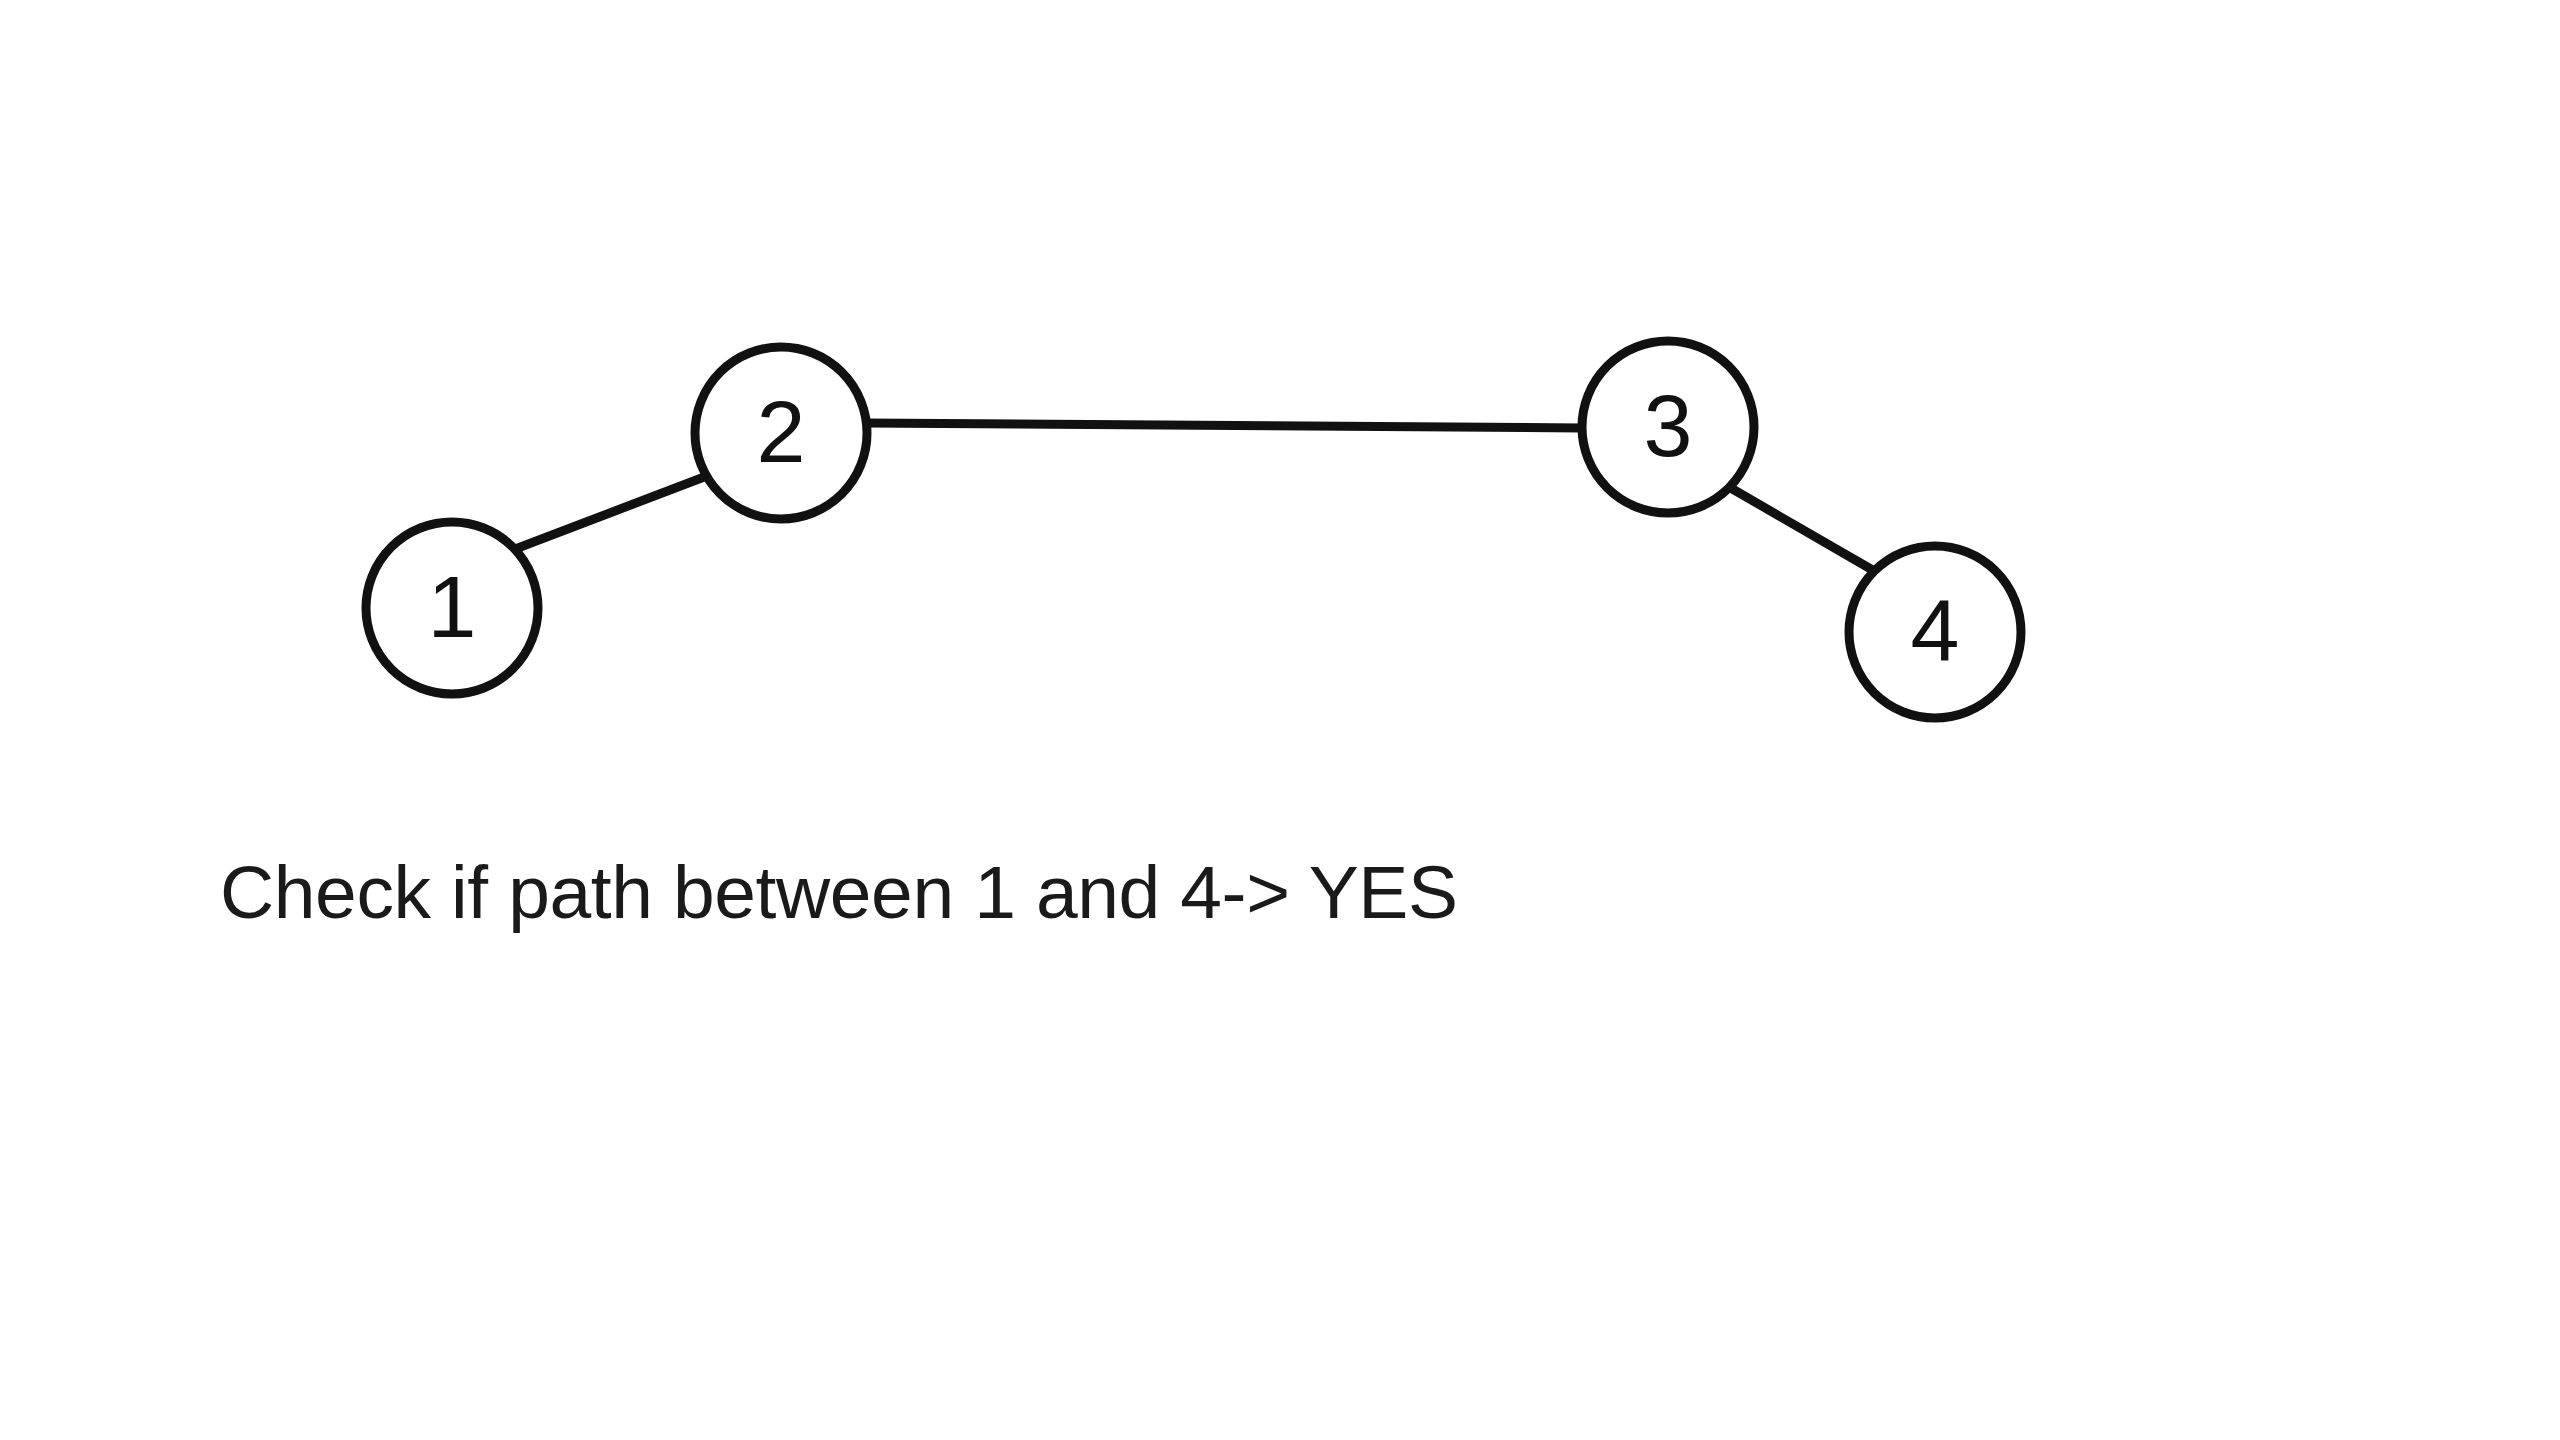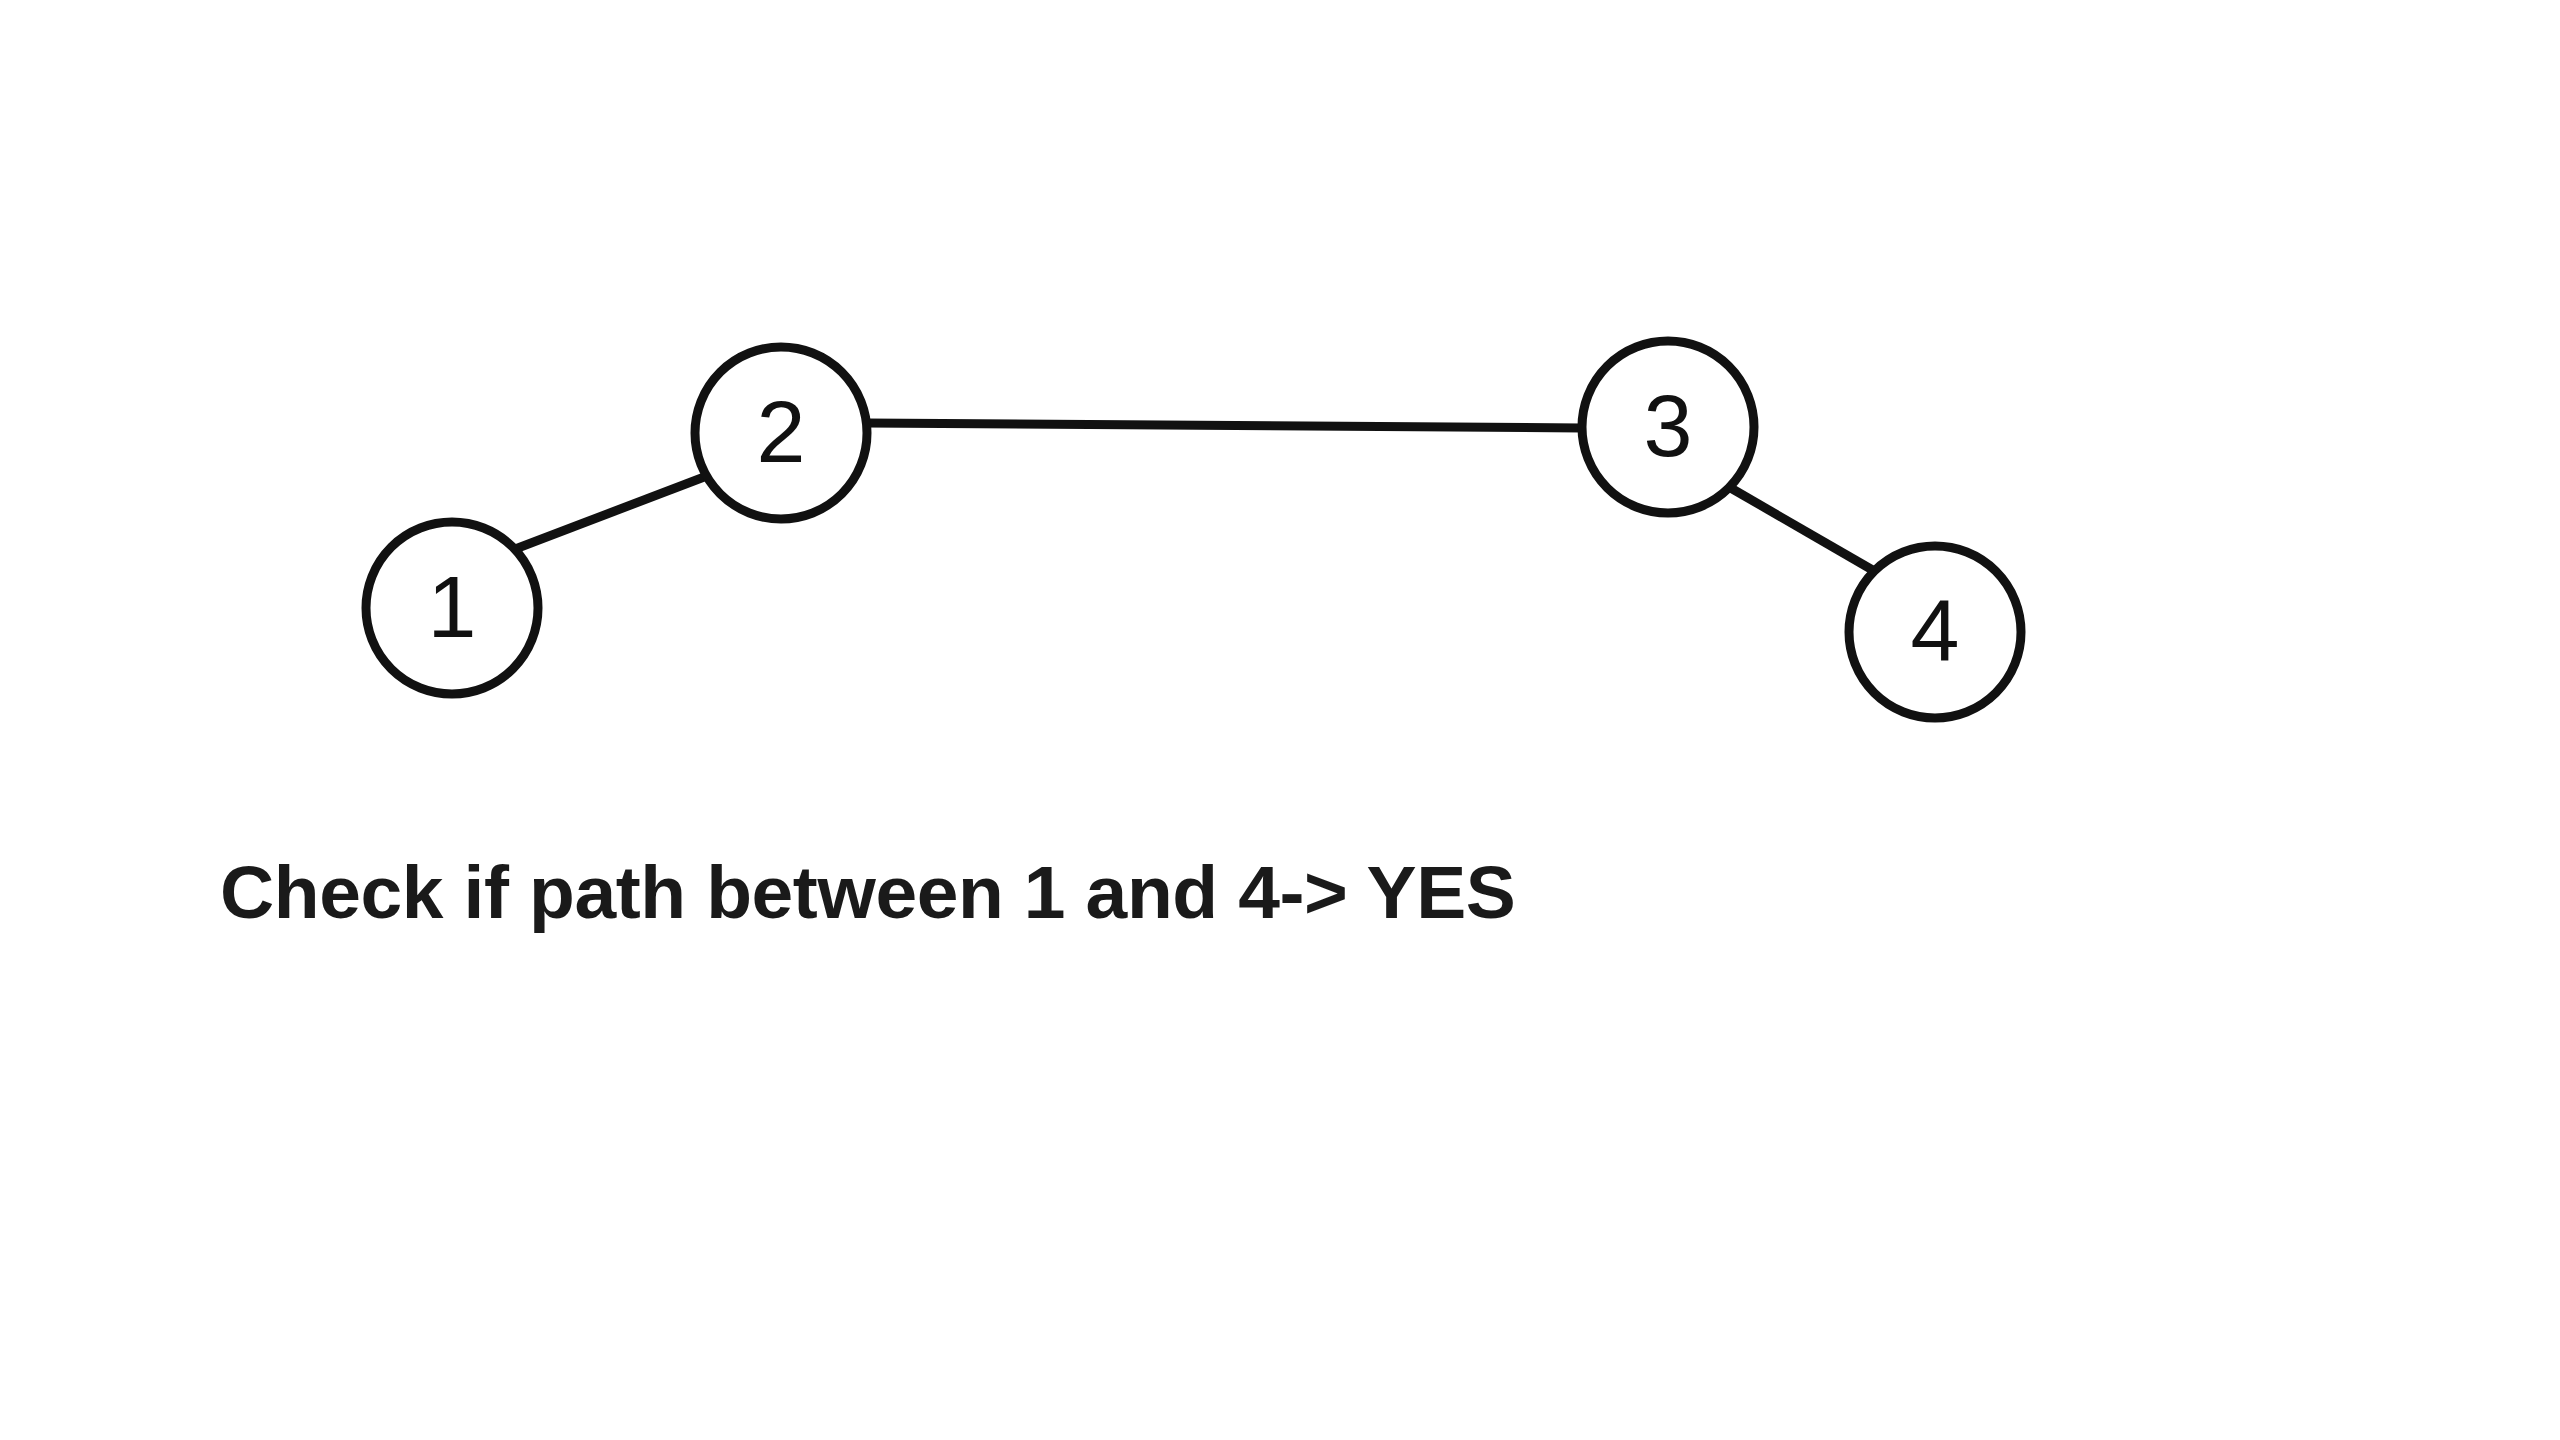--- a/index.html
+++ b/index.html
@@ -46,21 +46,21 @@
     fill: #111111;
     text-anchor: middle;
     dominant-baseline: middle;
   }
   .caption {
     position: absolute;
     left: 220px;
     top: 855px;
     font-family: "Liberation Sans", sans-serif;
     font-size: 75px;
-    font-weight: 700;
+    font-weight: 400;
     line-height: 1;
     color: #1a1a1a;
     white-space: nowrap;
     letter-spacing: -0.4px;
   }
 </style>
 </head>
 <body>
 
 <div id="canvas">

